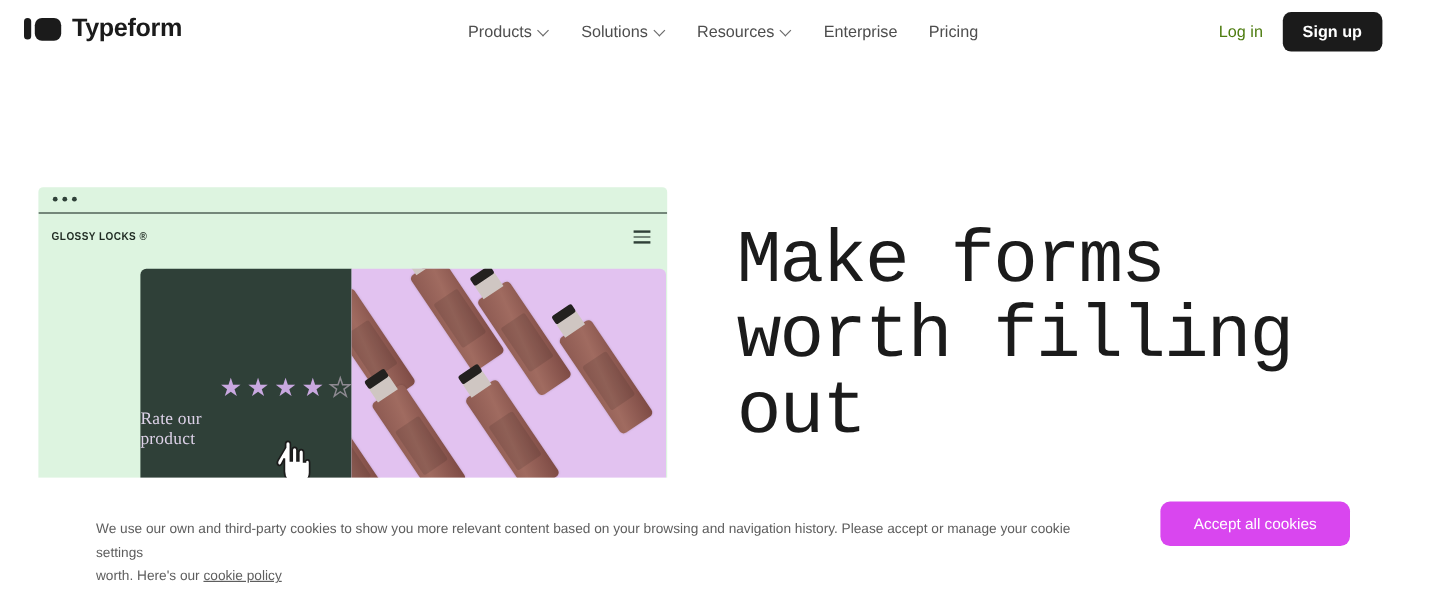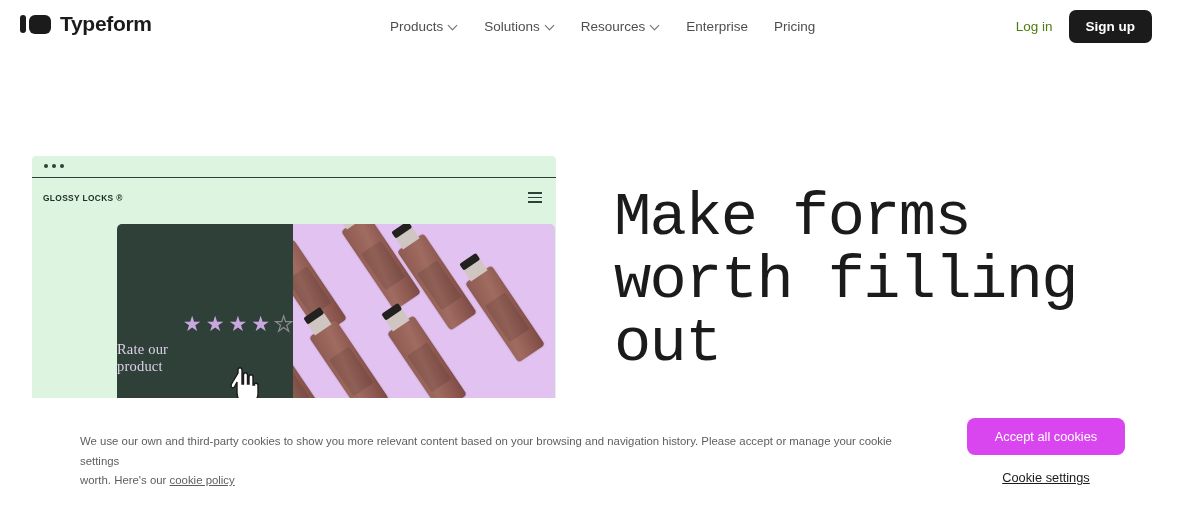--- a/index.html
+++ b/index.html
@@ -225,17 +225,16 @@
     <h1 class="hero-title">Make forms
 worth filling out</h1>
   </div>
 
   <div class="cookie-banner">
     <div class="cookie-left">
       <div class="cookie-body"><span>We use our own and third-party cookies to show you more relevant content based on your browsing and navigation history. Please accept or manage your cookie settings</span><br><span>worth. Here's our </span><span class="cookie-policy-link">cookie policy</span></div>
     </div>
     <div class="cookie-right">
       <button class="accept-btn">Accept all cookies</button>
-      <div><span class="cookie-settings-link">Cookie settings</span></div>
     </div>
   </div>
 
 </div>
 
 </body></html>

